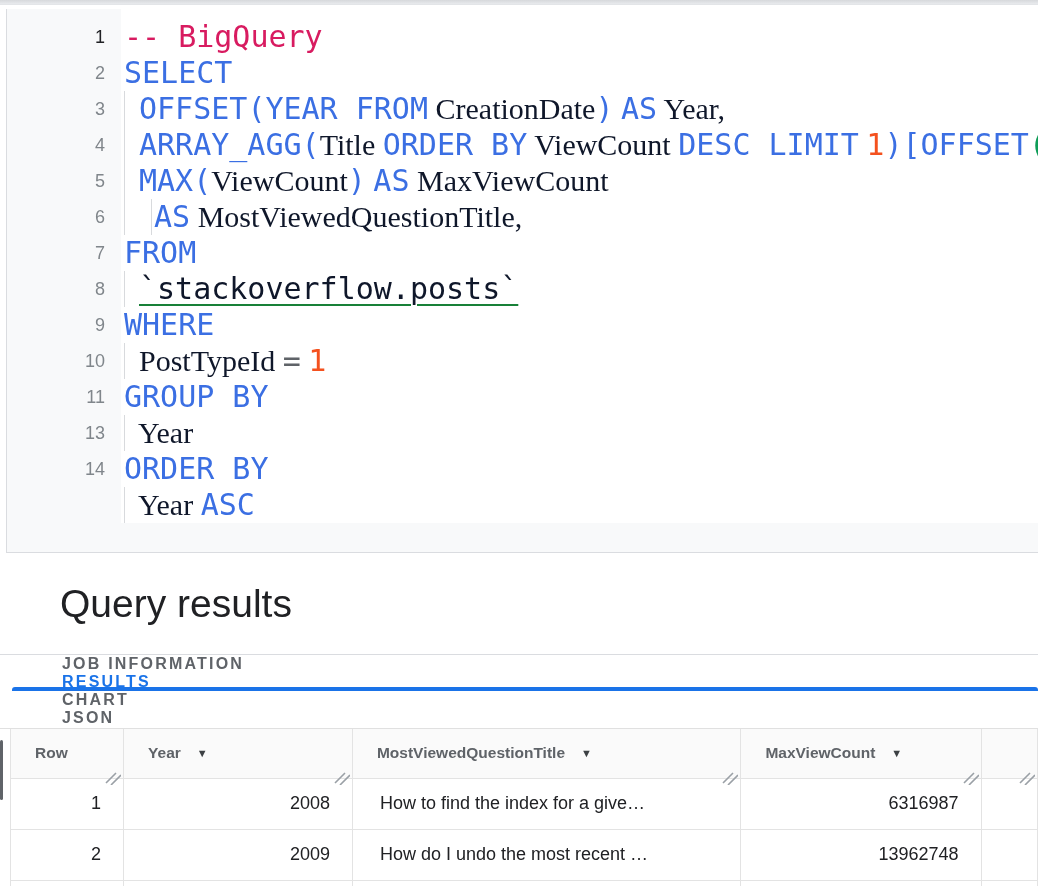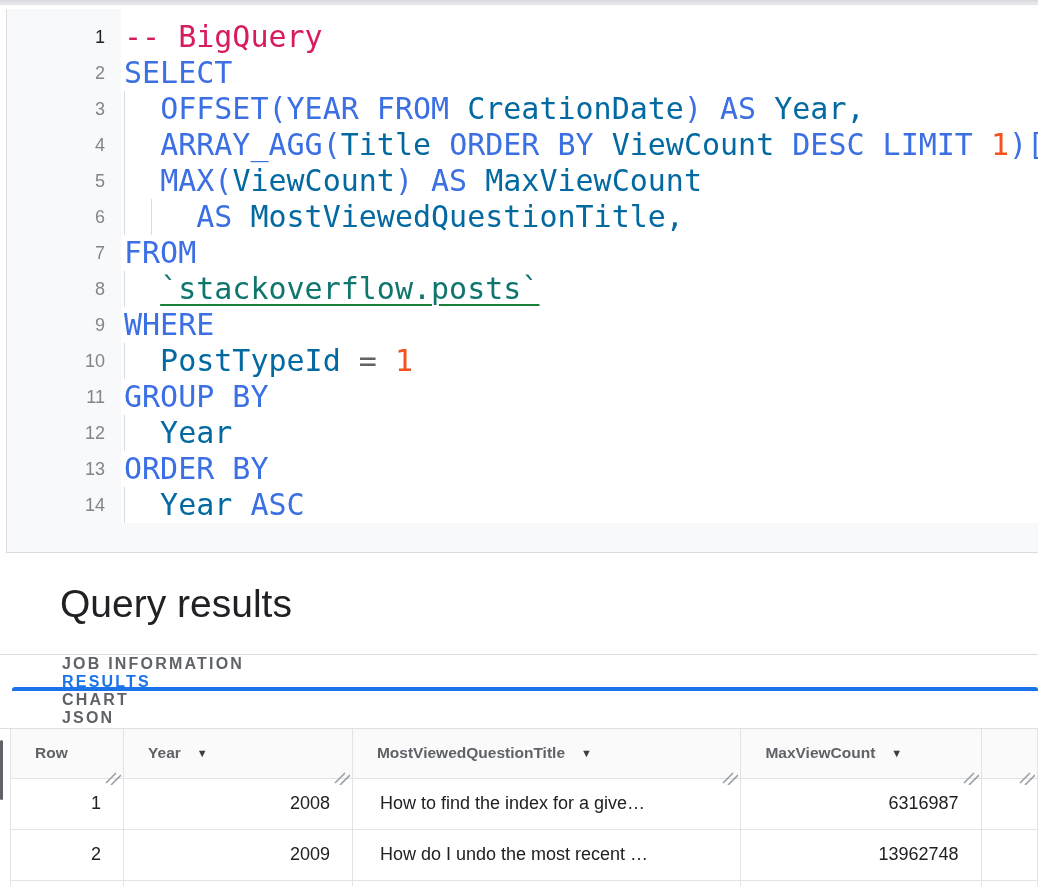--- a/index.html
+++ b/index.html
@@ -16,27 +16,27 @@
             align-items:stretch; overflow:hidden; }
   .gutter { width:114px; background:#f8f9fa; padding-top:10px; flex:none; }
   .gutter-line { height:36px; line-height:36px; text-align:right; padding-right:16px;
                  font-size:18px; color:#80868b; }
   .gutter-line.active { color:#202124; }
   .code-col { flex:1; background:#fff; padding-top:10px; height:514px; align-self:flex-start; }
   .code-line { position:relative; height:36px; line-height:36px; white-space:pre;
                font-family:"DejaVu Sans Mono", monospace; font-size:30px; padding-left:3px;
                color:#202124; }
   .indent-guide { position:absolute; top:0; bottom:0; width:1px; background:#d8dadd; }
-  .tok-txt { color:#0369a1; }
+  .tok-txt { color:#0f172a;font-family:Liberation Serif, serif; }
   .tok-kw  { color:#3b6fe3; }
   .tok-com { color:#d81b60; }
   .tok-num { color:#f4511e; }
   .tok-grn { color:#0f9d58; }
   .tok-op  { color:#5f6368; }
-  .tok-lnk { color:#0f766e; text-decoration:underline; text-underline-offset:5px;
+  .tok-lnk { color:#0f172a; text-decoration:underline; text-underline-offset:5px;
              text-decoration-thickness:2px; text-decoration-color:#188038; }
 
   
   .results-head { height:102px; border-bottom:1px solid #dadce0; background:#fff;
                   display:flex; align-items:center; padding-left:60px; }
   .results-title { font-size:39px; color:#202124; font-weight:400; }
 
   
   .tabs { height:74px; display:flex; align-items:stretch; padding-left:12px;
           border-bottom:1px solid #e0e0e0; overflow:hidden; background:#fff;flex-direction:column; }
@@ -75,21 +75,20 @@
       <div class="gutter-line">2</div>
       <div class="gutter-line">3</div>
       <div class="gutter-line">4</div>
       <div class="gutter-line">5</div>
       <div class="gutter-line">6</div>
       <div class="gutter-line">7</div>
       <div class="gutter-line">8</div>
       <div class="gutter-line">9</div>
       <div class="gutter-line">10</div>
       <div class="gutter-line">11</div>
-      <div class="gutter-line">12</div>
       <div class="gutter-line">13</div>
       <div class="gutter-line">14</div>
     </div>
   <div class="code-col" id="code">
       <div class="code-line"><span class="tok-com">-- BigQuery</span></div>
       <div class="code-line"><span class="tok-kw">SELECT</span></div>
       <div class="code-line"><span class="indent-guide" style="left: 3px;"></span><span class="tok-txt">  </span><span class="tok-kw">OFFSET</span><span class="tok-kw">(</span><span class="tok-kw">YEAR FROM</span><span class="tok-txt"> CreationDate</span><span class="tok-kw">)</span><span class="tok-txt"> </span><span class="tok-kw">AS</span><span class="tok-txt"> Year,</span></div>
       <div class="code-line"><span class="indent-guide" style="left: 3px;"></span><span class="tok-txt">  </span><span class="tok-kw">ARRAY_AGG</span><span class="tok-kw">(</span><span class="tok-txt">Title </span><span class="tok-kw">ORDER BY</span><span class="tok-txt"> ViewCount </span><span class="tok-kw">DESC LIMIT</span><span class="tok-txt"> </span><span class="tok-num">1</span><span class="tok-kw">)[</span><span class="tok-kw">OFFSET</span><span class="tok-grn">(</span><span class="tok-num">0</span><span class="tok-grn">)</span><span class="tok-kw">]</span></div>
       <div class="code-line"><span class="indent-guide" style="left: 3px;"></span><span class="tok-txt">  </span><span class="tok-kw">MAX</span><span class="tok-kw">(</span><span class="tok-txt">ViewCount</span><span class="tok-kw">)</span><span class="tok-txt"> </span><span class="tok-kw">AS</span><span class="tok-txt"> MaxViewCount</span></div>
       <div class="code-line"><span class="indent-guide" style="left: 3px;"></span><span class="indent-guide" style="left: 29.5px;"></span><span class="tok-txt">    </span><span class="tok-kw">AS</span><span class="tok-txt"> MostViewedQuestionTitle,</span></div>

